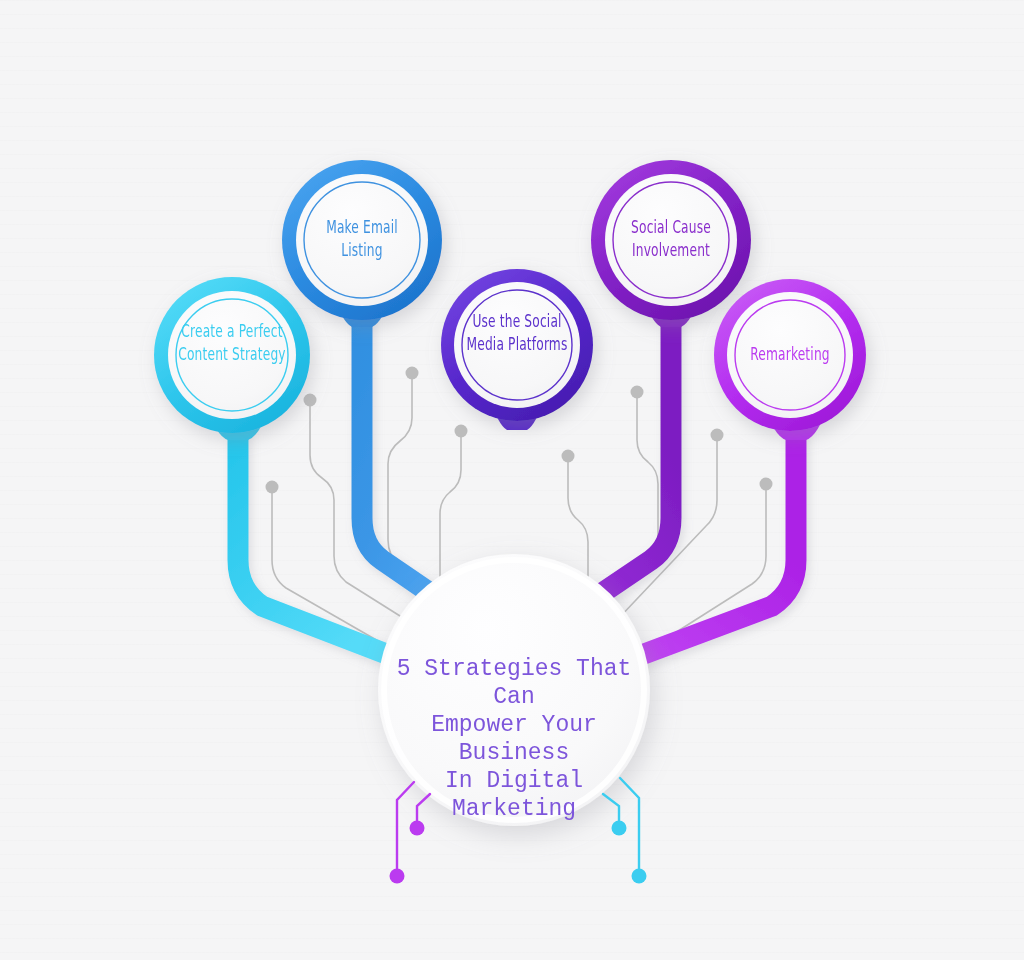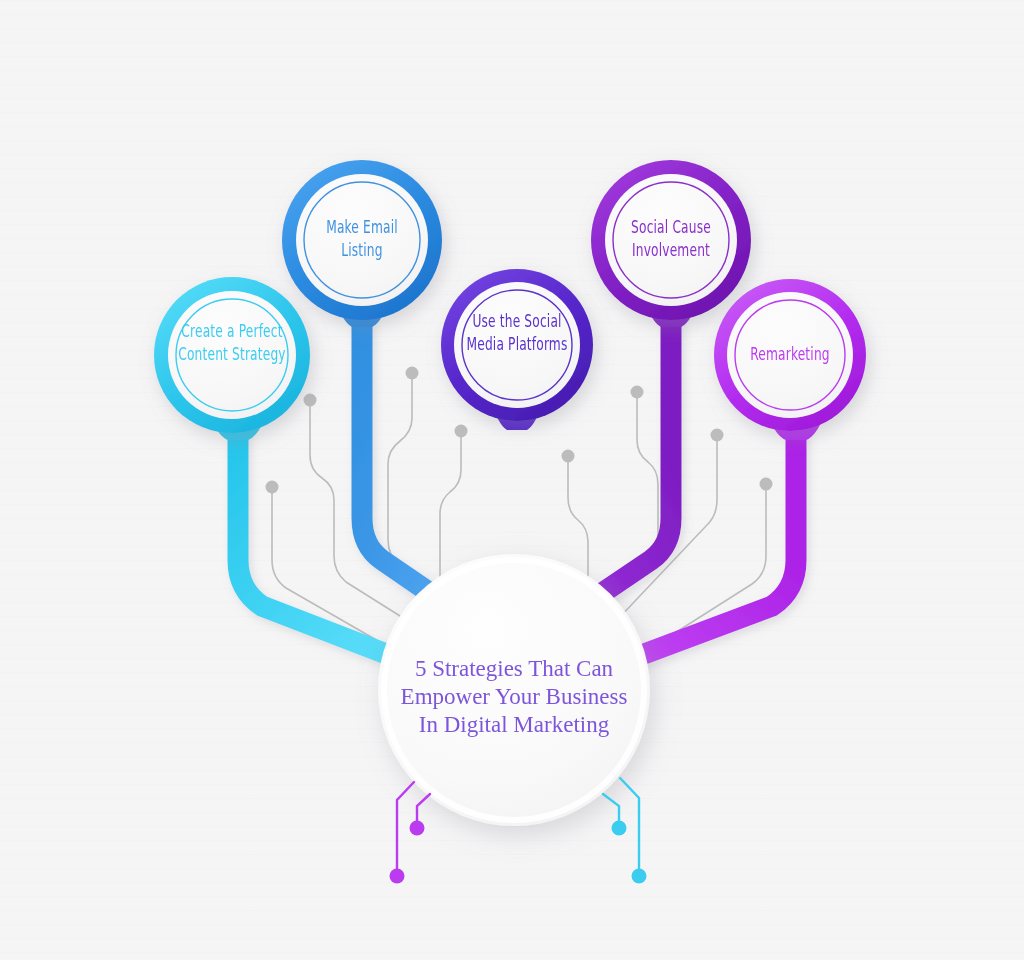--- a/index.html
+++ b/index.html
@@ -51,21 +51,21 @@
   }
   #center-title {
     position: absolute;
     left: 388px;
     top: 655px;
     width: 252px;
     text-align: center;
     color: #7d55db;
     font-size: 23px;
     line-height: 28px;
-    font-family: Liberation Serif, serif;
+    font-family: Liberation Mono, monospace;
     white-space: pre-line;
     pointer-events: none;
   }
 </style>
 </head>
 <body>
 
 <div id="stage">
 
   <svg id="art" width="1024" height="960" viewBox="0 0 1024 960">

